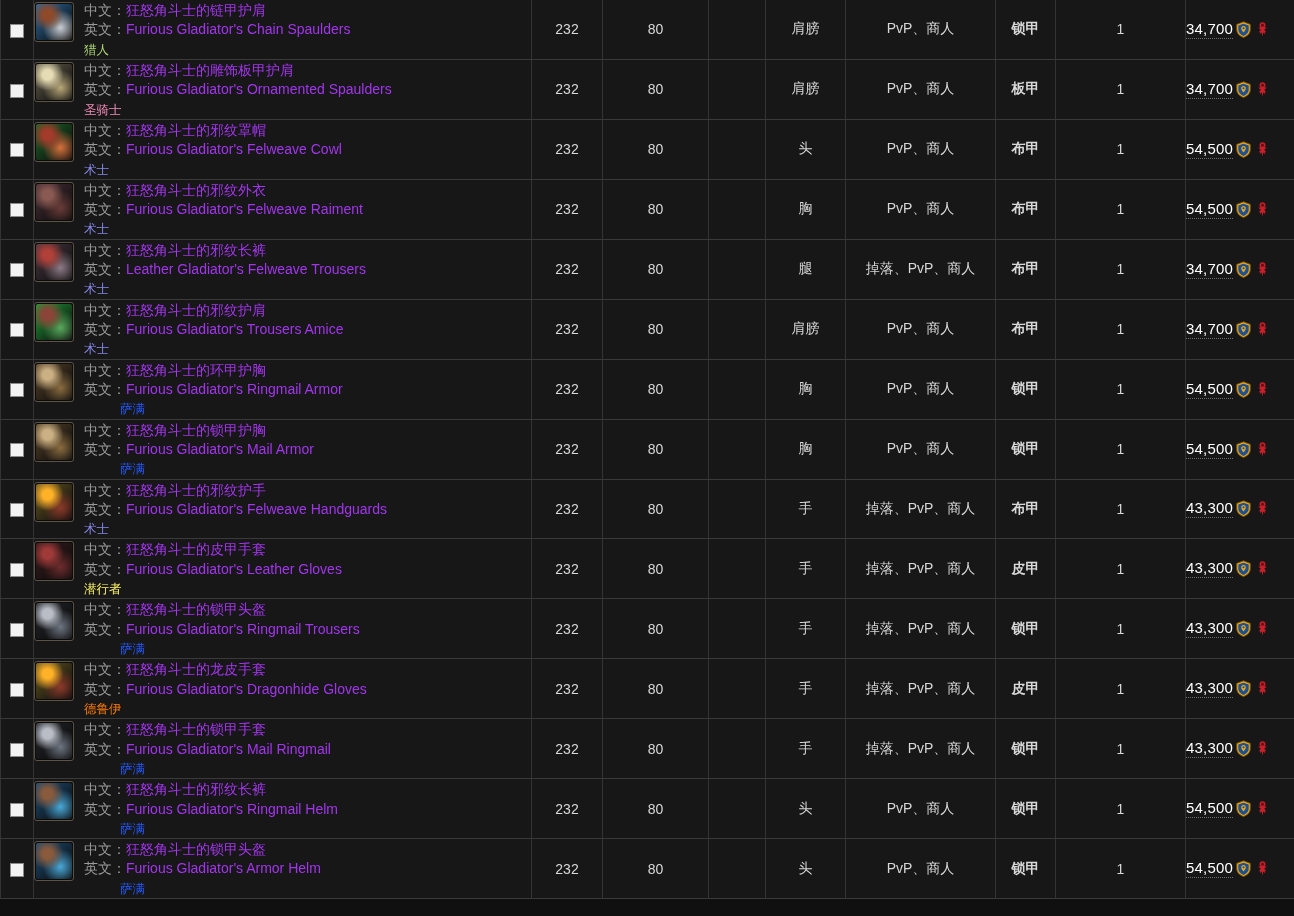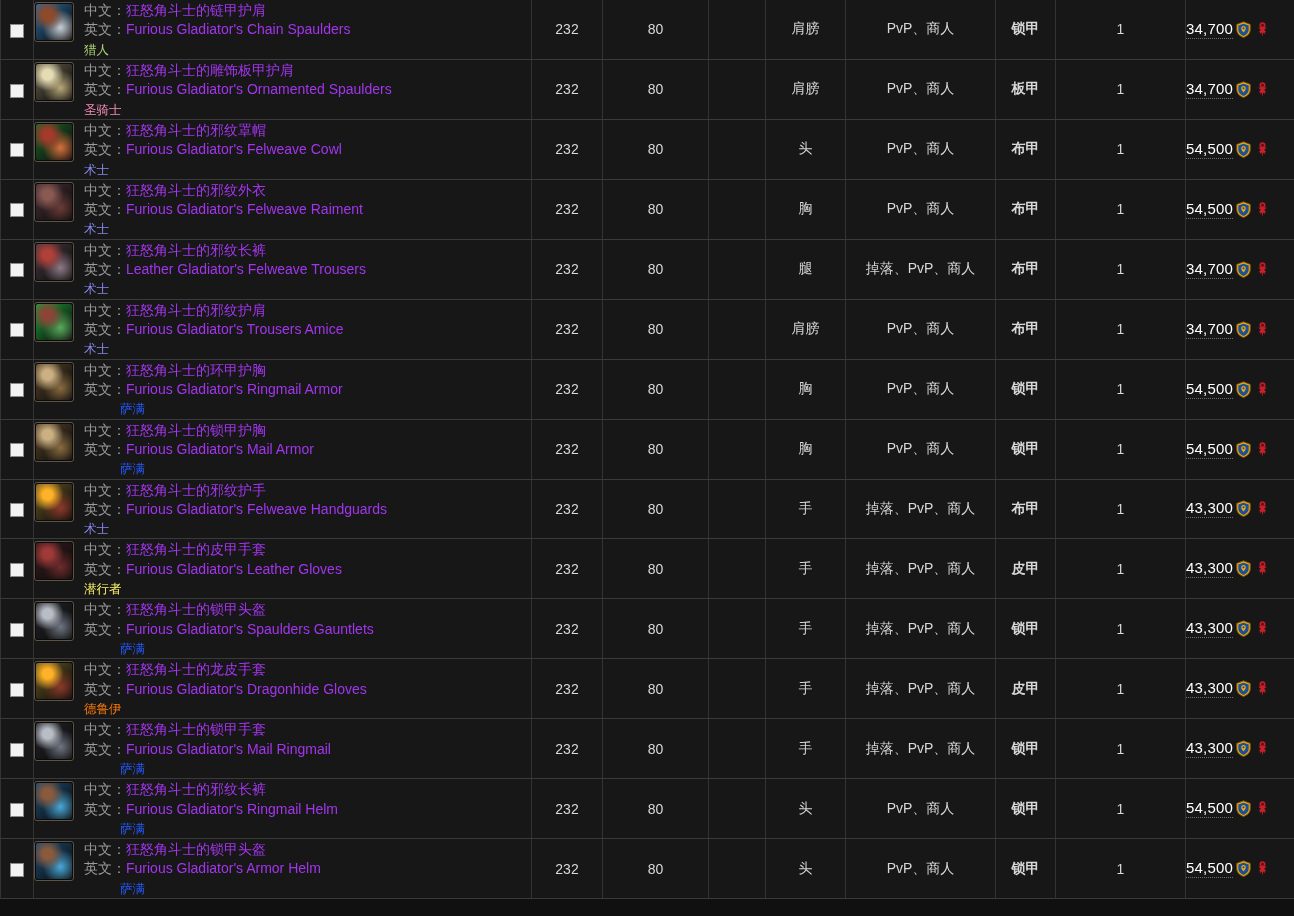--- a/index.html
+++ b/index.html
@@ -524,21 +524,21 @@
     <td class="cell-check">
       <span class="checkbox"></span>
     </td>
     <td class="cell-item">
       <div class="item-wrap">
         <span class="item-icon">
               <span class="glyph" style="background: radial-gradient(circle at 32% 30%, rgb(185, 189, 198) 0%, rgb(185, 189, 198) 14%, transparent 46%), radial-gradient(circle at 68% 66%, rgb(111, 118, 130) 0%, transparent 52%), linear-gradient(135deg, rgb(34, 36, 42) 0%, rgb(13, 13, 13) 88%);"></span>
             </span>
         <span class="item-lines">
           <span class="ln"><span class="lbl">中文：</span><a class="name-cn">狂怒角斗士的锁甲头盔</a></span><br>
-          <span class="ln"><span class="lbl">英文：</span><a class="name-en">Furious Gladiator's Spaulders Gauntlets</a></span><br>
+          <span class="ln"><span class="lbl">英文：</span><a class="name-en">Furious Gladiator's Ringmail Trousers</a></span><br>
           <span class="ln cls cls-shaman">萨满</span>
         </span>
       </div>
     </td>
     <td class="cell-center">232</td>
     <td class="cell-center">80</td>
     <td class="cell-center"></td>
     <td class="cell-slot">手</td>
     <td class="cell-source">掉落、PvP、商人</td>
     <td class="cell-armor">锁甲</td>

